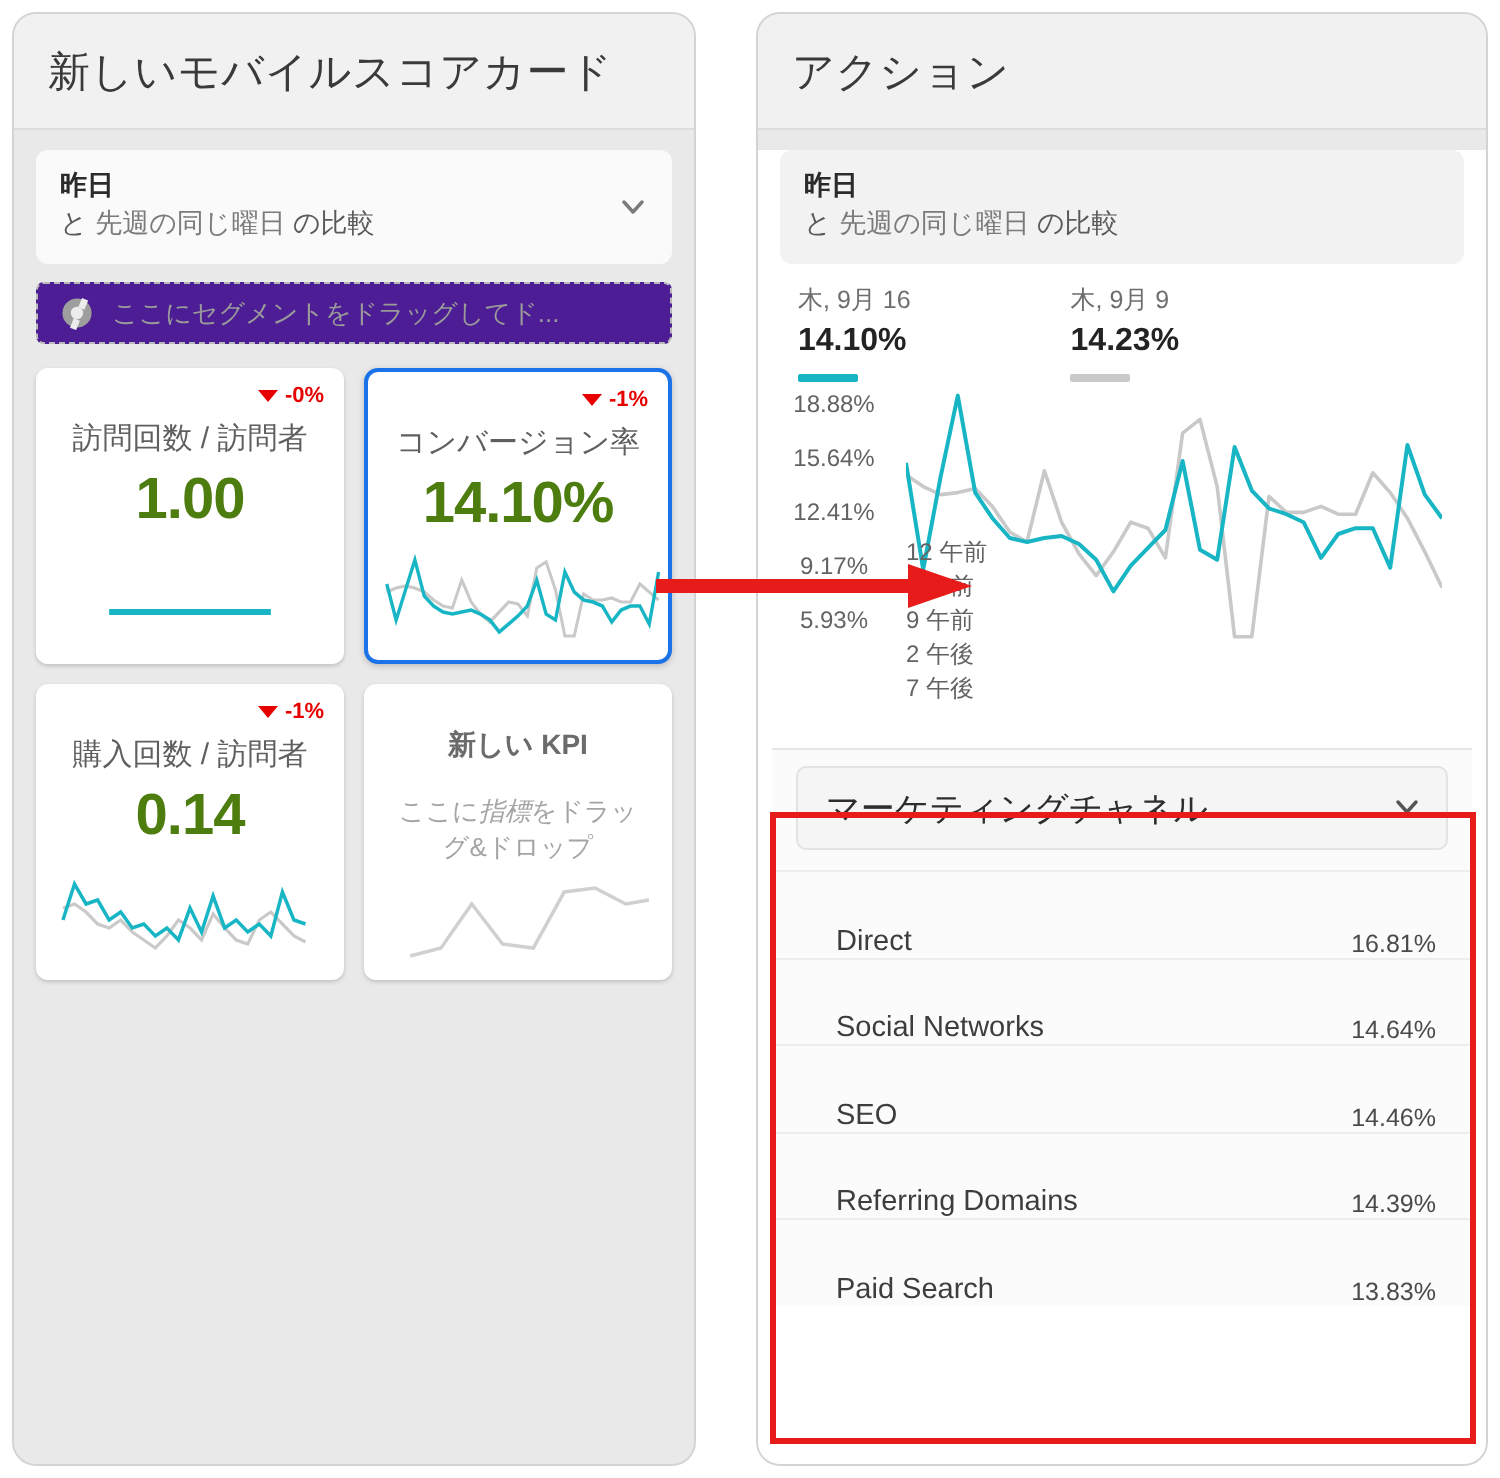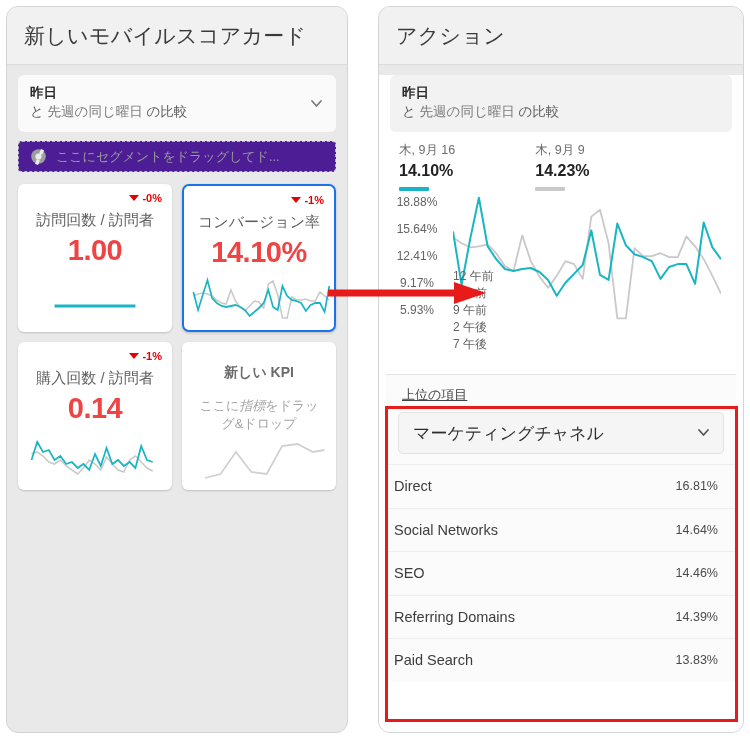--- a/index.html
+++ b/index.html
@@ -102,21 +102,21 @@
     display:inline-block;
   }
   .kpi-name{
     text-align:center;
     font-size:15px;color:#5f5f5f;
     margin-top:26px;
     line-height:20px;
   }
   .kpi-value{
     text-align:center;
-    font-size:29px;font-weight:bold;color:#ef4444;
+    font-size:29px;font-weight:bold;color:#4d7c0f;
     margin-top:4px;
     letter-spacing:-.5px;
   }
   .kpi-spark{
     position:absolute;left:0;right:0;bottom:6px;height:54px;
   }
   .kpi-spark svg{display:block;width:100%;height:100%;}
 
   
   .kpi-card.placeholder .ph-title{
@@ -170,23 +170,23 @@
     border-radius:5px;
     height:42px;
     display:flex;align-items:center;
     padding:0 14px;
     position:relative;
     box-sizing:border-box;
   }
   .ti-select .ti-val{font-size:17px;color:#2d2d2d;}
   .ti-rows{margin-top:10px;}
   .ti-row{
-    display:flex;align-items:center;justify-content:space-between;
+    display:flex;align-items:flex-end;justify-content:space-between;
     height:43.5px;
-    padding:0 18px 0 8px;
+    padding:0 18px 0 32px;
     border-top:1px solid #ededed;
     box-sizing:border-box;
   }
   .ti-row .ti-name{font-size:14.5px;color:#3d3d3d;}
   .ti-row .ti-pct{font-size:12.5px;color:#4a4a4a;}
 
   
   .redbox{
     position:absolute;
     border:3px solid #e81b1b;
@@ -331,21 +331,20 @@
             <span>12 午前</span>
             <span>4 午前</span>
             <span>9 午前</span>
             <span>2 午後</span>
             <span>7 午後</span>
           </div>
         </div>
       </div>
 
       <div class="top-items">
-        <div class="ti-label">上位の項目</div>
 
         <div class="ti-select">
           <span class="ti-val">マーケティングチャネル</span>
           <span class="chev">
             <svg viewBox="0 0 11 7">
                 <path d="M1 1 L5.5 6 L10 1" stroke="#555" stroke-width="1.7" fill="none" stroke-linecap="round" stroke-linejoin="round"></path>
               </svg>
           </span>
         </div>
 

